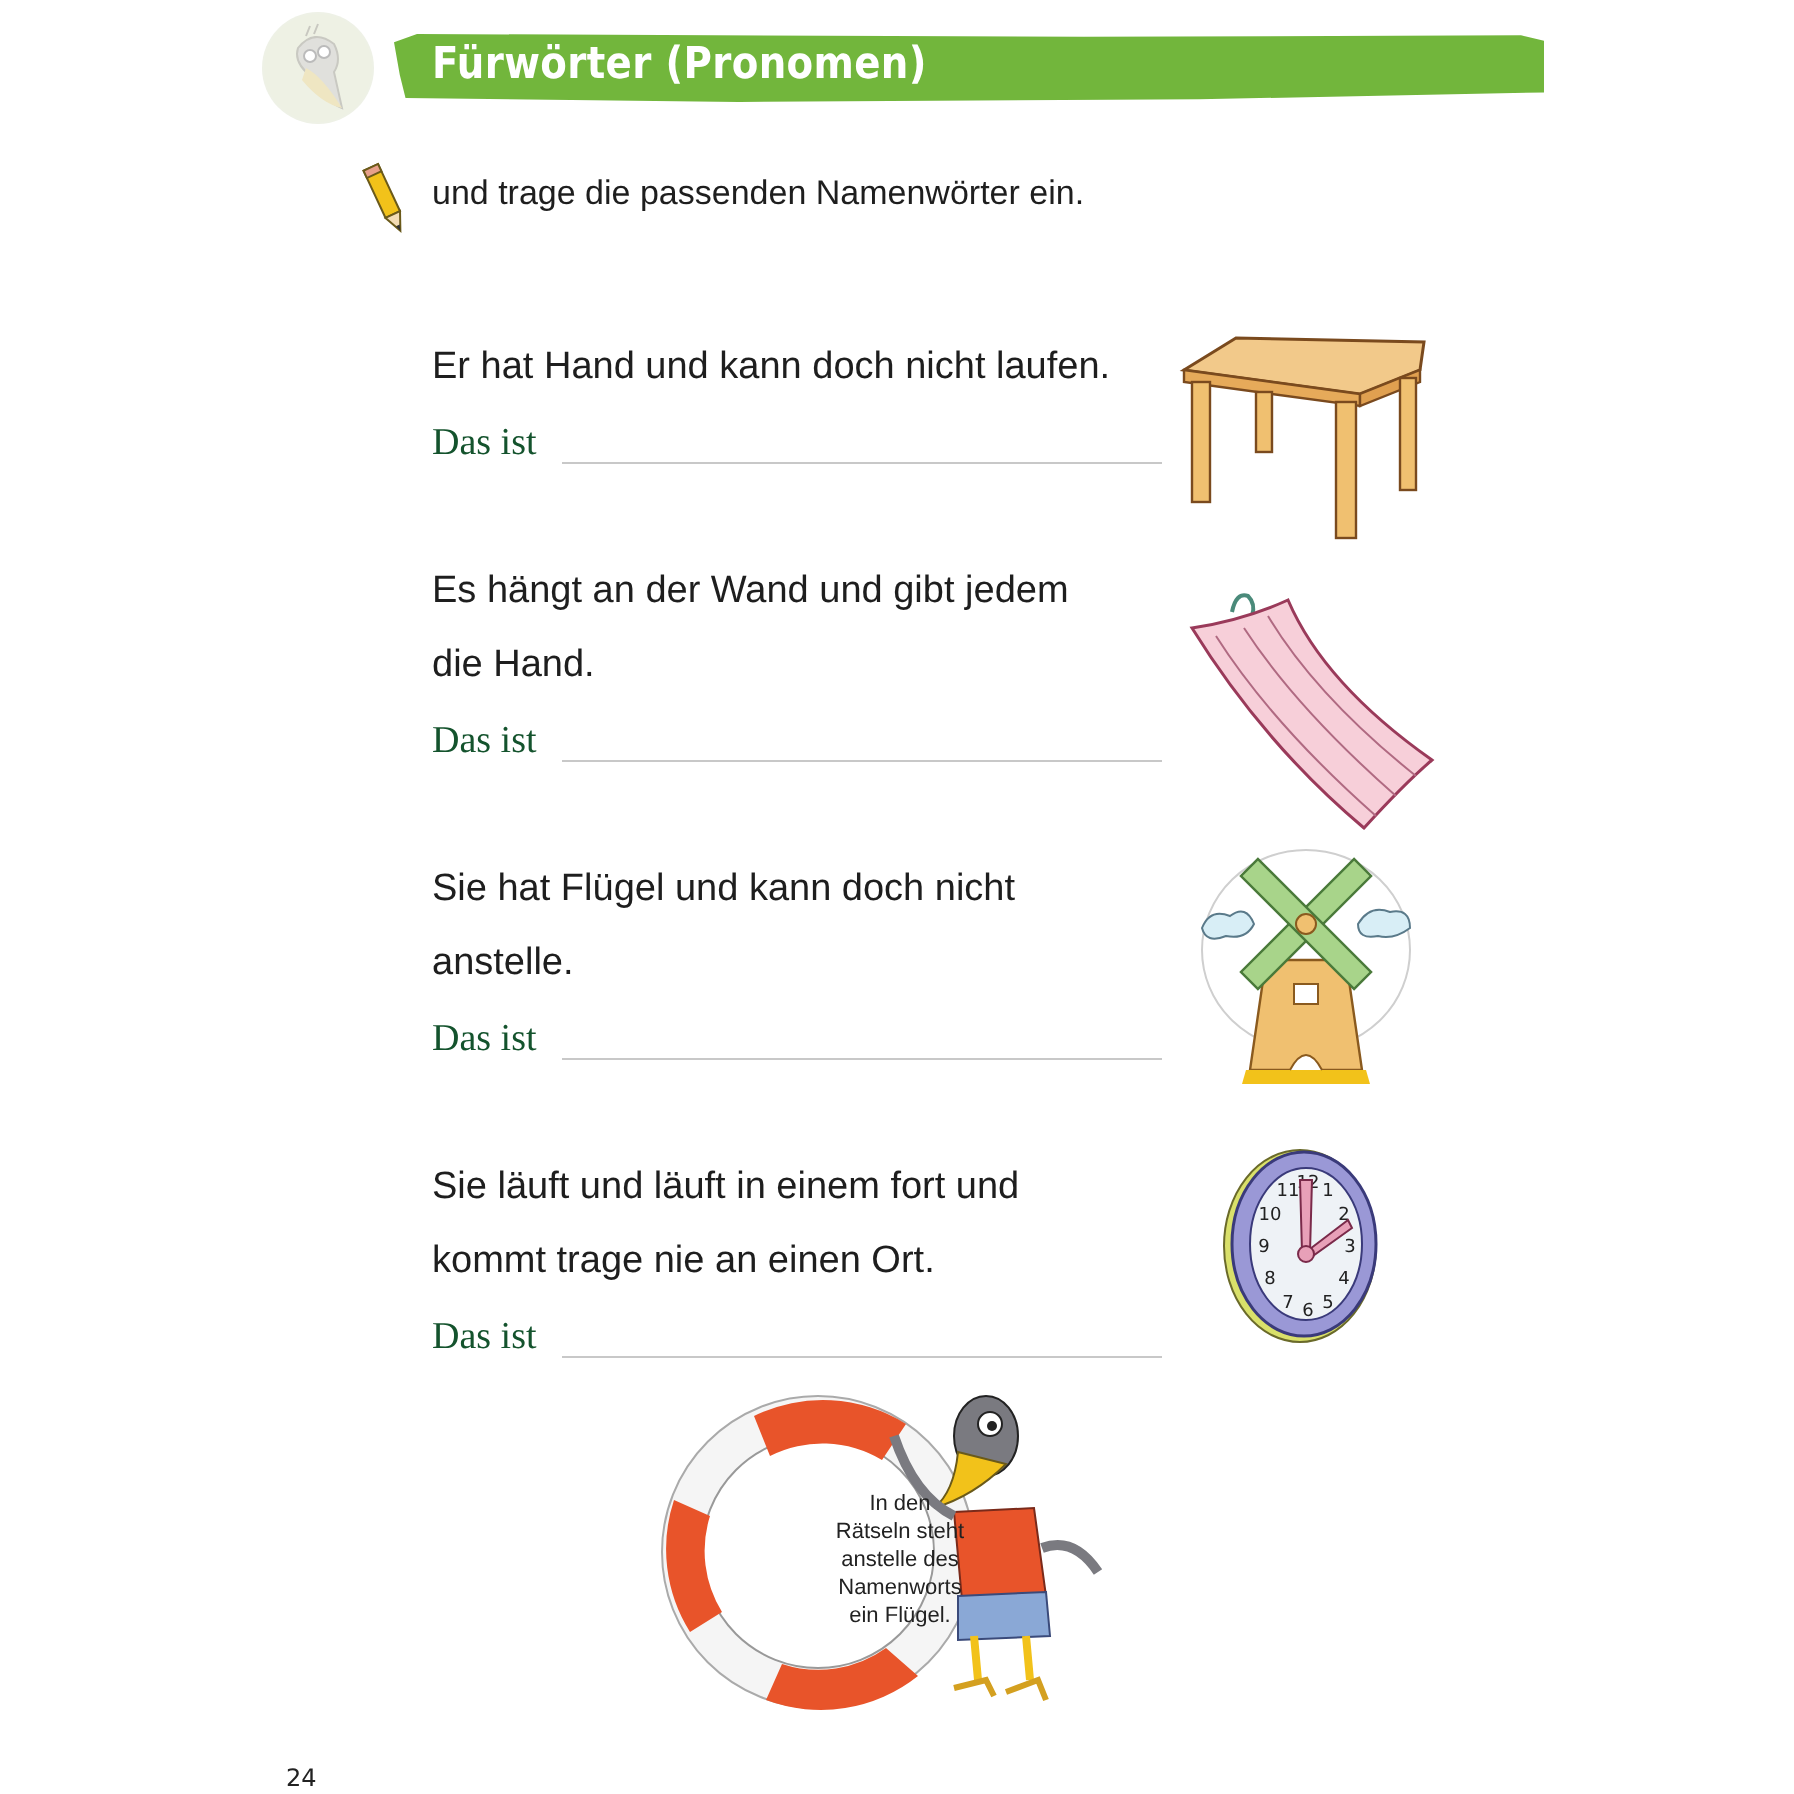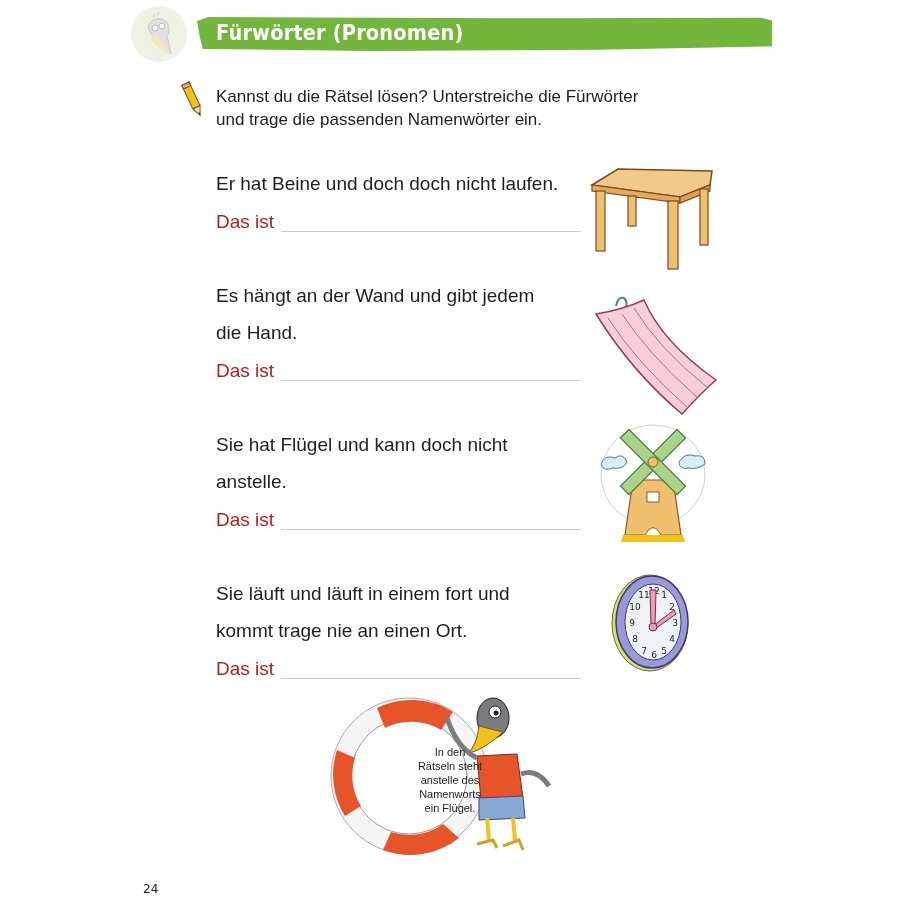--- a/index.html
+++ b/index.html
@@ -30,21 +30,21 @@
     .instruction {
       position: absolute; left: 216px; top: 85px; font-size: 17px; line-height: 23px; color: #1e1e1e;
       width: 470px;
     }
 
     
     .riddle-line {
       position: absolute; left: 216px; font-size: 19px; color: #1e1e1e; white-space: nowrap;
     }
     .answer-row { position: absolute; left: 216px; height: 26px; width: 370px; }
-    .answer-label { position: absolute; left: 0; top: 0; font-size: 19px; color: #b91c1c; }
+    .answer-label { position: absolute; left: 0; top: 0; font-size: 19px; color: #14532d; font-family: Liberation Serif, serif; }
     .answer-line {
       position: absolute; left: 65px; top: 20px; width: 300px; height: 0;
       border-bottom: 1px solid #c8c8c8; background: transparent;
     }
 
     .illus { position: absolute; }
 
     
     .ring-text {
       position: absolute; left: 367px; top: 745px; width: 80px; font-size: 11px; line-height: 14px;
@@ -78,26 +78,25 @@
     <svg width="26" height="40" viewBox="0 0 26 40">
       <g transform="rotate(-25 13 20)">
         <rect x="9" y="2" width="8" height="26" fill="#f2c21a" stroke="#6b5a1a" stroke-width="1"></rect>
         <rect x="9" y="2" width="8" height="4" fill="#e8a08a" stroke="#6b5a1a" stroke-width="1"></rect>
         <path d="M9 28 L13 37 L17 28 Z" fill="#f3dcb5" stroke="#6b5a1a" stroke-width="1"></path>
         <path d="M12 34 L13 37 L14 34 Z" fill="#333"></path>
       </g>
     </svg>
   </div>
   <div class="instruction">
-    <div>Kannst du die Rätsel lösen? Unterstreiche die Fürwörter</div>
     <div>und trage die passenden Namenwörter ein.</div>
   </div>
 
   <div>
-    <div class="riddle-line" style="top:173px">Er hat Beine und doch doch nicht laufen.</div>
+    <div class="riddle-line" style="top:173px">Er hat Hand und kann doch nicht laufen.</div>
     <div class="answer-row" style="top:211px">
       <span class="answer-label">Das ist</span>
       <div class="answer-line"></div>
     </div>
   </div>
   <div class="illus" style="left:588px; top:163px;">
     <svg width="130" height="110" viewBox="0 0 130 110">
       <path d="M4 22 L30 6 L124 8 L122 22 L92 34 Z" fill="#f2c98a" stroke="#7a4a1e" stroke-width="1.5"></path>
       <path d="M4 22 L92 34 L92 40 L4 28 Z" fill="#e6aa5a" stroke="#7a4a1e" stroke-width="1.2"></path>
       <path d="M92 34 L122 22 L122 28 L92 40 Z" fill="#e0a050" stroke="#7a4a1e" stroke-width="1.2"></path>

